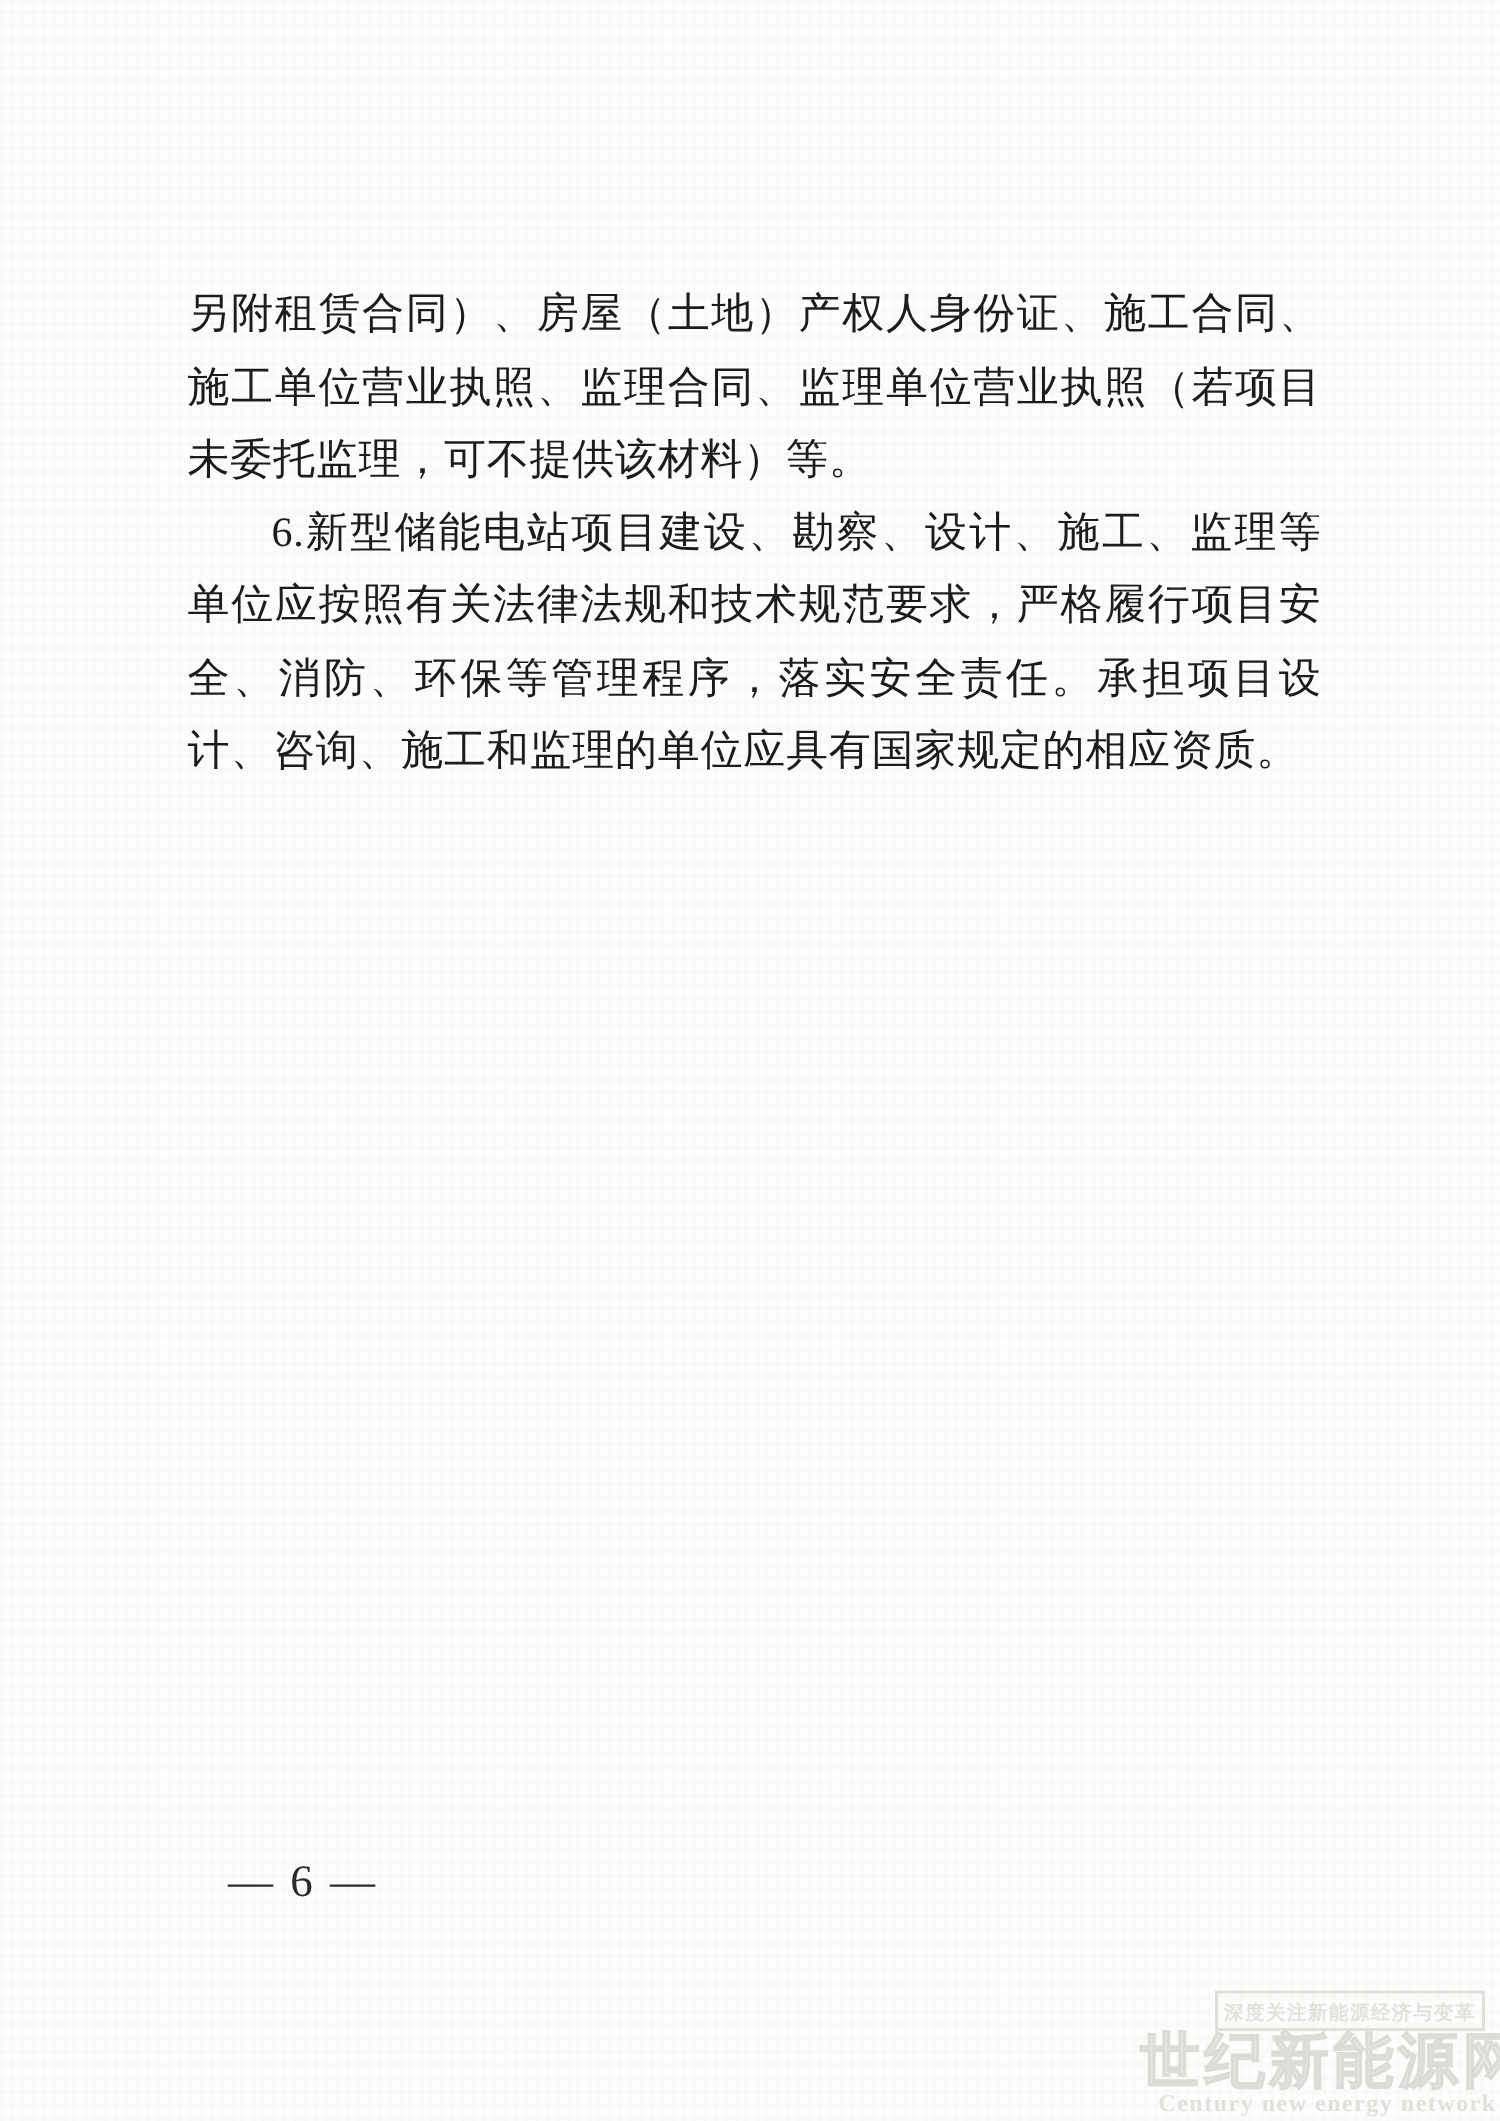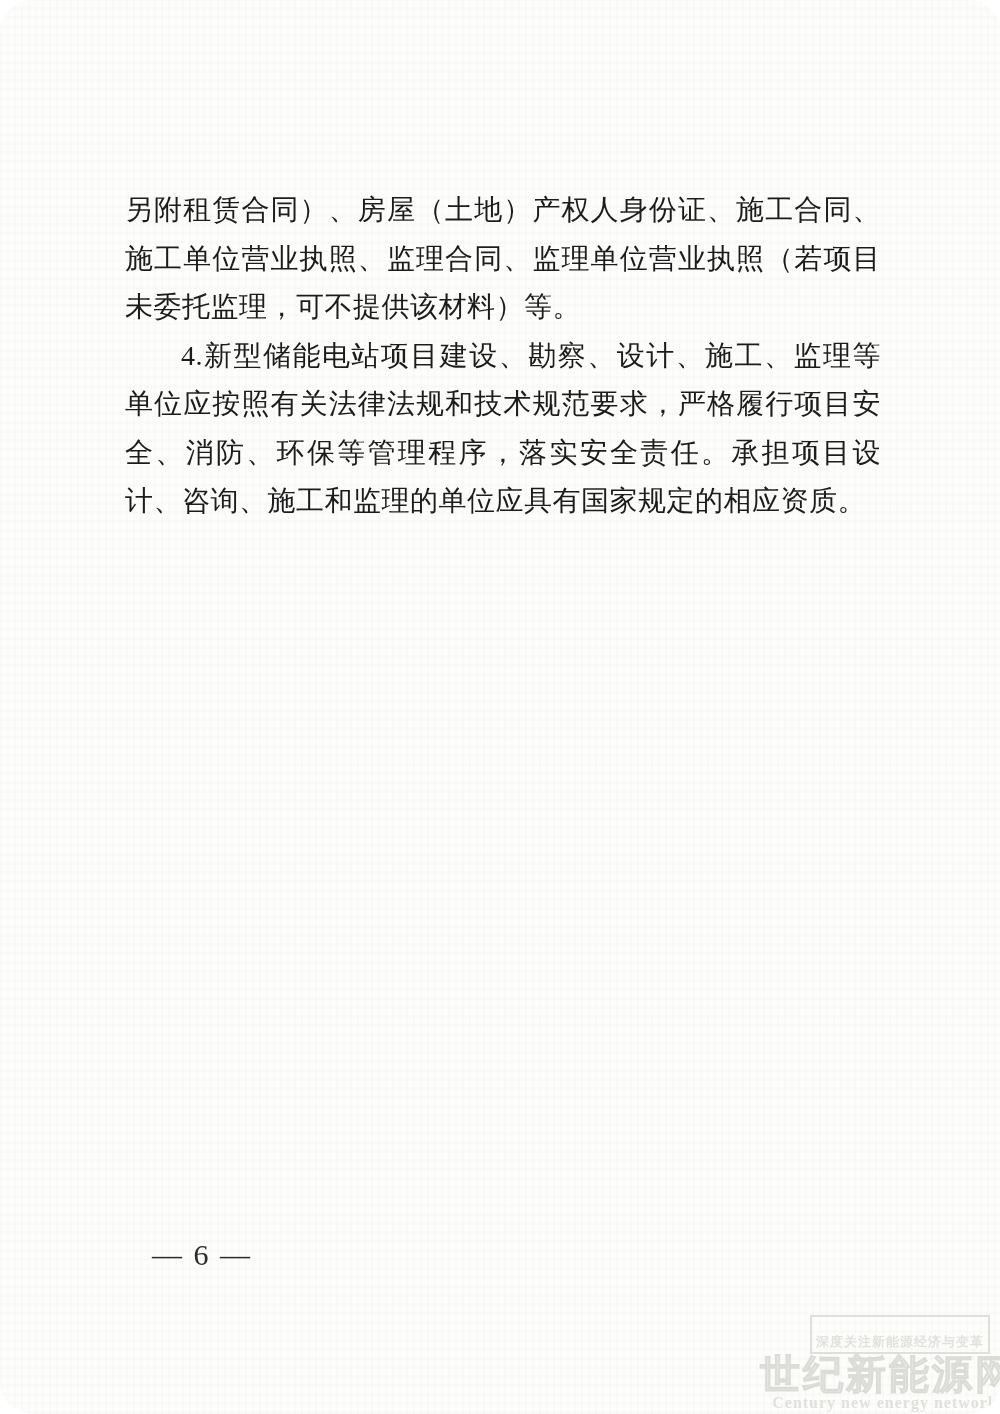--- a/index.html
+++ b/index.html
@@ -5,21 +5,20 @@
   * { box-sizing: border-box; }
   html, body { margin: 0; padding: 0; background: #ffffff; }
 
   .page {
     position: relative;
     width: 1000px;
     height: 1414px;
     background: #fdfdfc;
     overflow: hidden;
     font-family: "Liberation Serif", "DejaVu Serif", serif;
-    border-radius: 32px;
   }
 
   
   .page::before {
     content: "";
     position: absolute;
     inset: 0;
     background:
       repeating-linear-gradient(90deg, rgba(0,0,0,0.012) 0 2px, rgba(0,0,0,0) 2px 7px),
       repeating-linear-gradient(0deg, rgba(0,0,0,0.010) 0 3px, rgba(0,0,0,0) 3px 9px);
@@ -61,21 +60,21 @@
     bottom: 2px;
     width: 250px;
     text-align: center;
     color: #e3e3df;
     user-select: none;
   }
   .wm-tagline {
     display: inline-block;
     margin-left: 30px;
     border: 2px solid #e0e0db;
-    padding: 16px 4px 1px 4px;
+    padding: 4px 4px 1px 4px;
     font-size: 13px;
     font-weight: bold;
     letter-spacing: 1px;
     color: #e2e2dd;
     font-family: "Liberation Sans", "DejaVu Sans", sans-serif;
     white-space: nowrap;
   }
   .wm-title {
     margin-top: 1px;
     font-size: 40px;
@@ -97,21 +96,21 @@
     white-space: nowrap;
   }
 </style>
 </head>
 <body>
 
 <div class="page">
 
   <div class="content">
     <p class="para">另附租赁合同）、房屋（土地）产权人身份证、施工合同、施工单位营业执照、监理合同、监理单位营业执照（若项目未委托监理，可不提供该材料）等。</p>
-    <p class="para indent">4.新型储能电站项目建设、勘察、设计、施工、监理等单位应按照有关法律法规和技术规范要求，严格履行项目安全、消防、环保等管理程序，落实安全责任。承担项目设计、咨询、施工和监理的单位应具有国家规定的相应资质。</p>
+    <p class="para indent">6.新型储能电站项目建设、勘察、设计、施工、监理等单位应按照有关法律法规和技术规范要求，严格履行项目安全、消防、环保等管理程序，落实安全责任。承担项目设计、咨询、施工和监理的单位应具有国家规定的相应资质。</p>
   </div>
 
   <div class="page-number">— 6 —</div>
 
   <div class="watermark">
     <div class="wm-tagline">深度关注新能源经济与变革</div>
     <div class="wm-title">世纪新能源网</div>
     <div class="wm-en">Century new energy network</div>
   </div>
 

